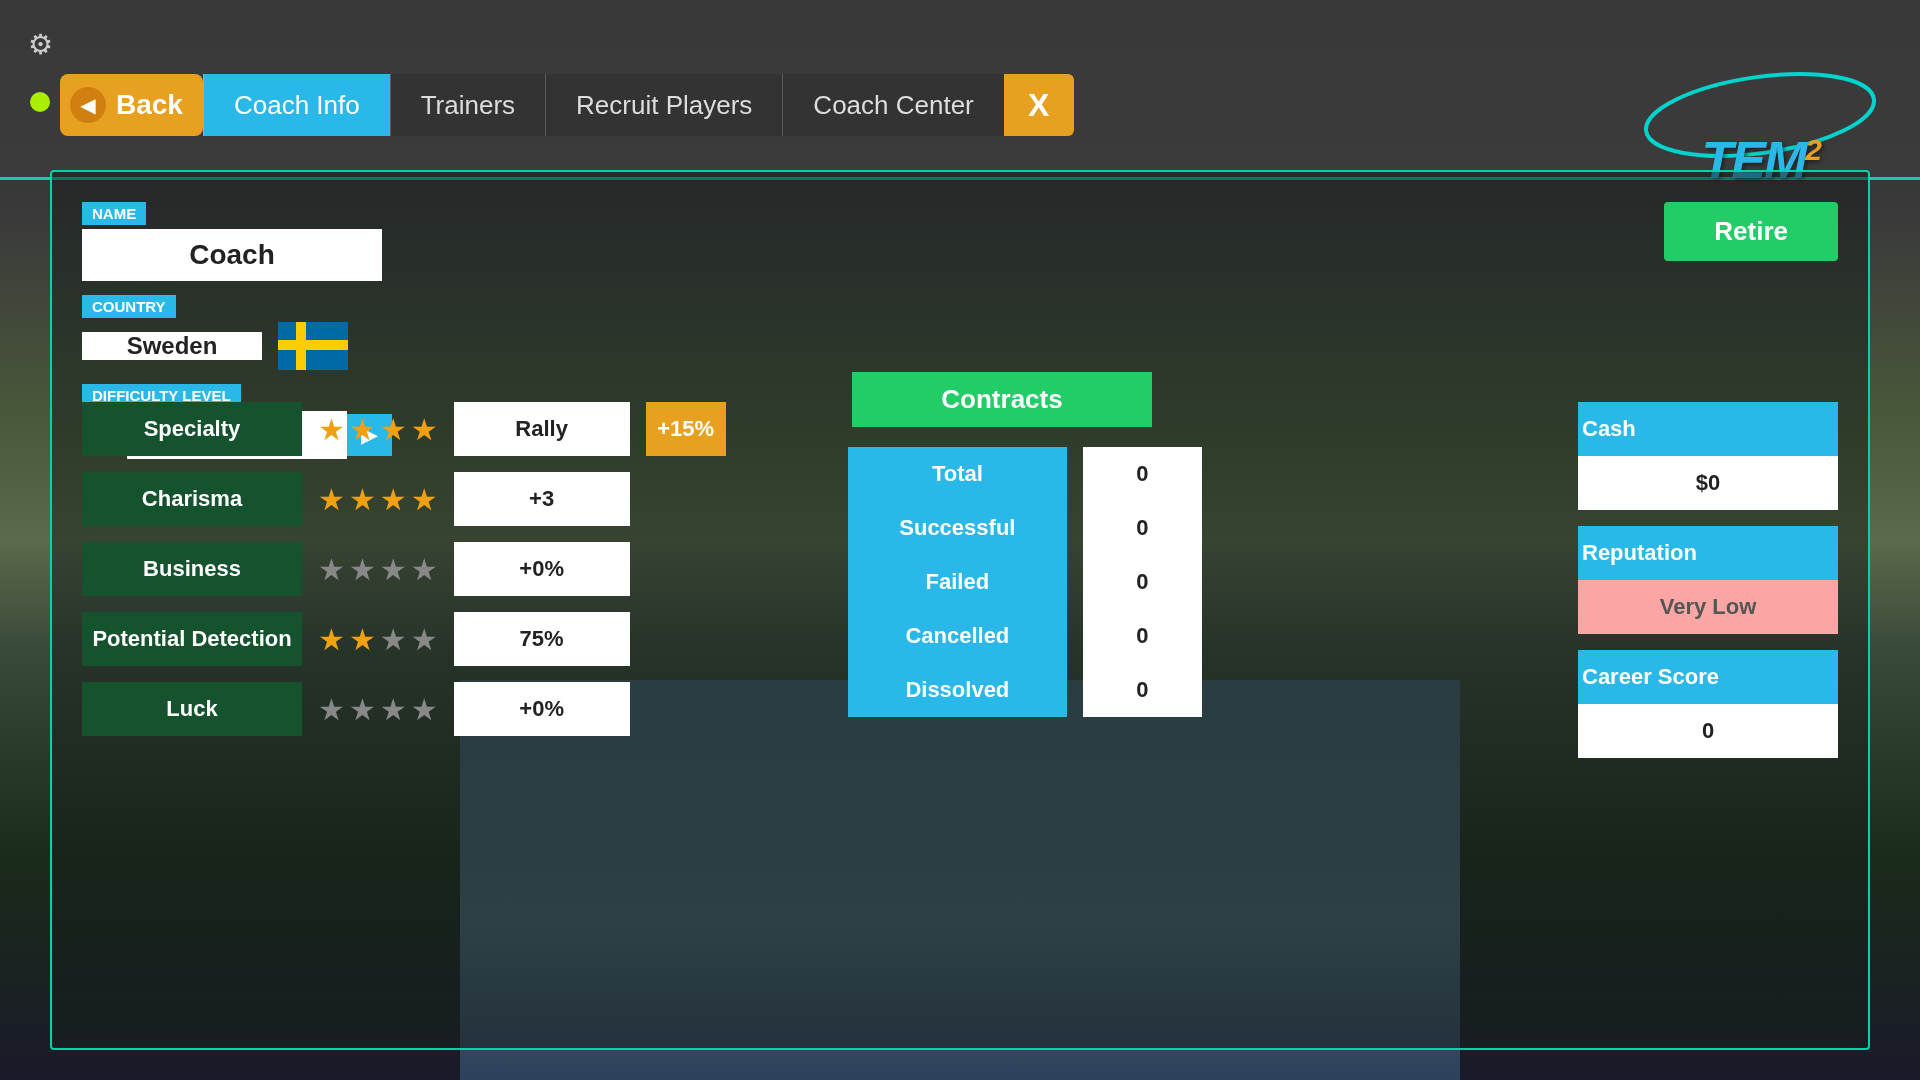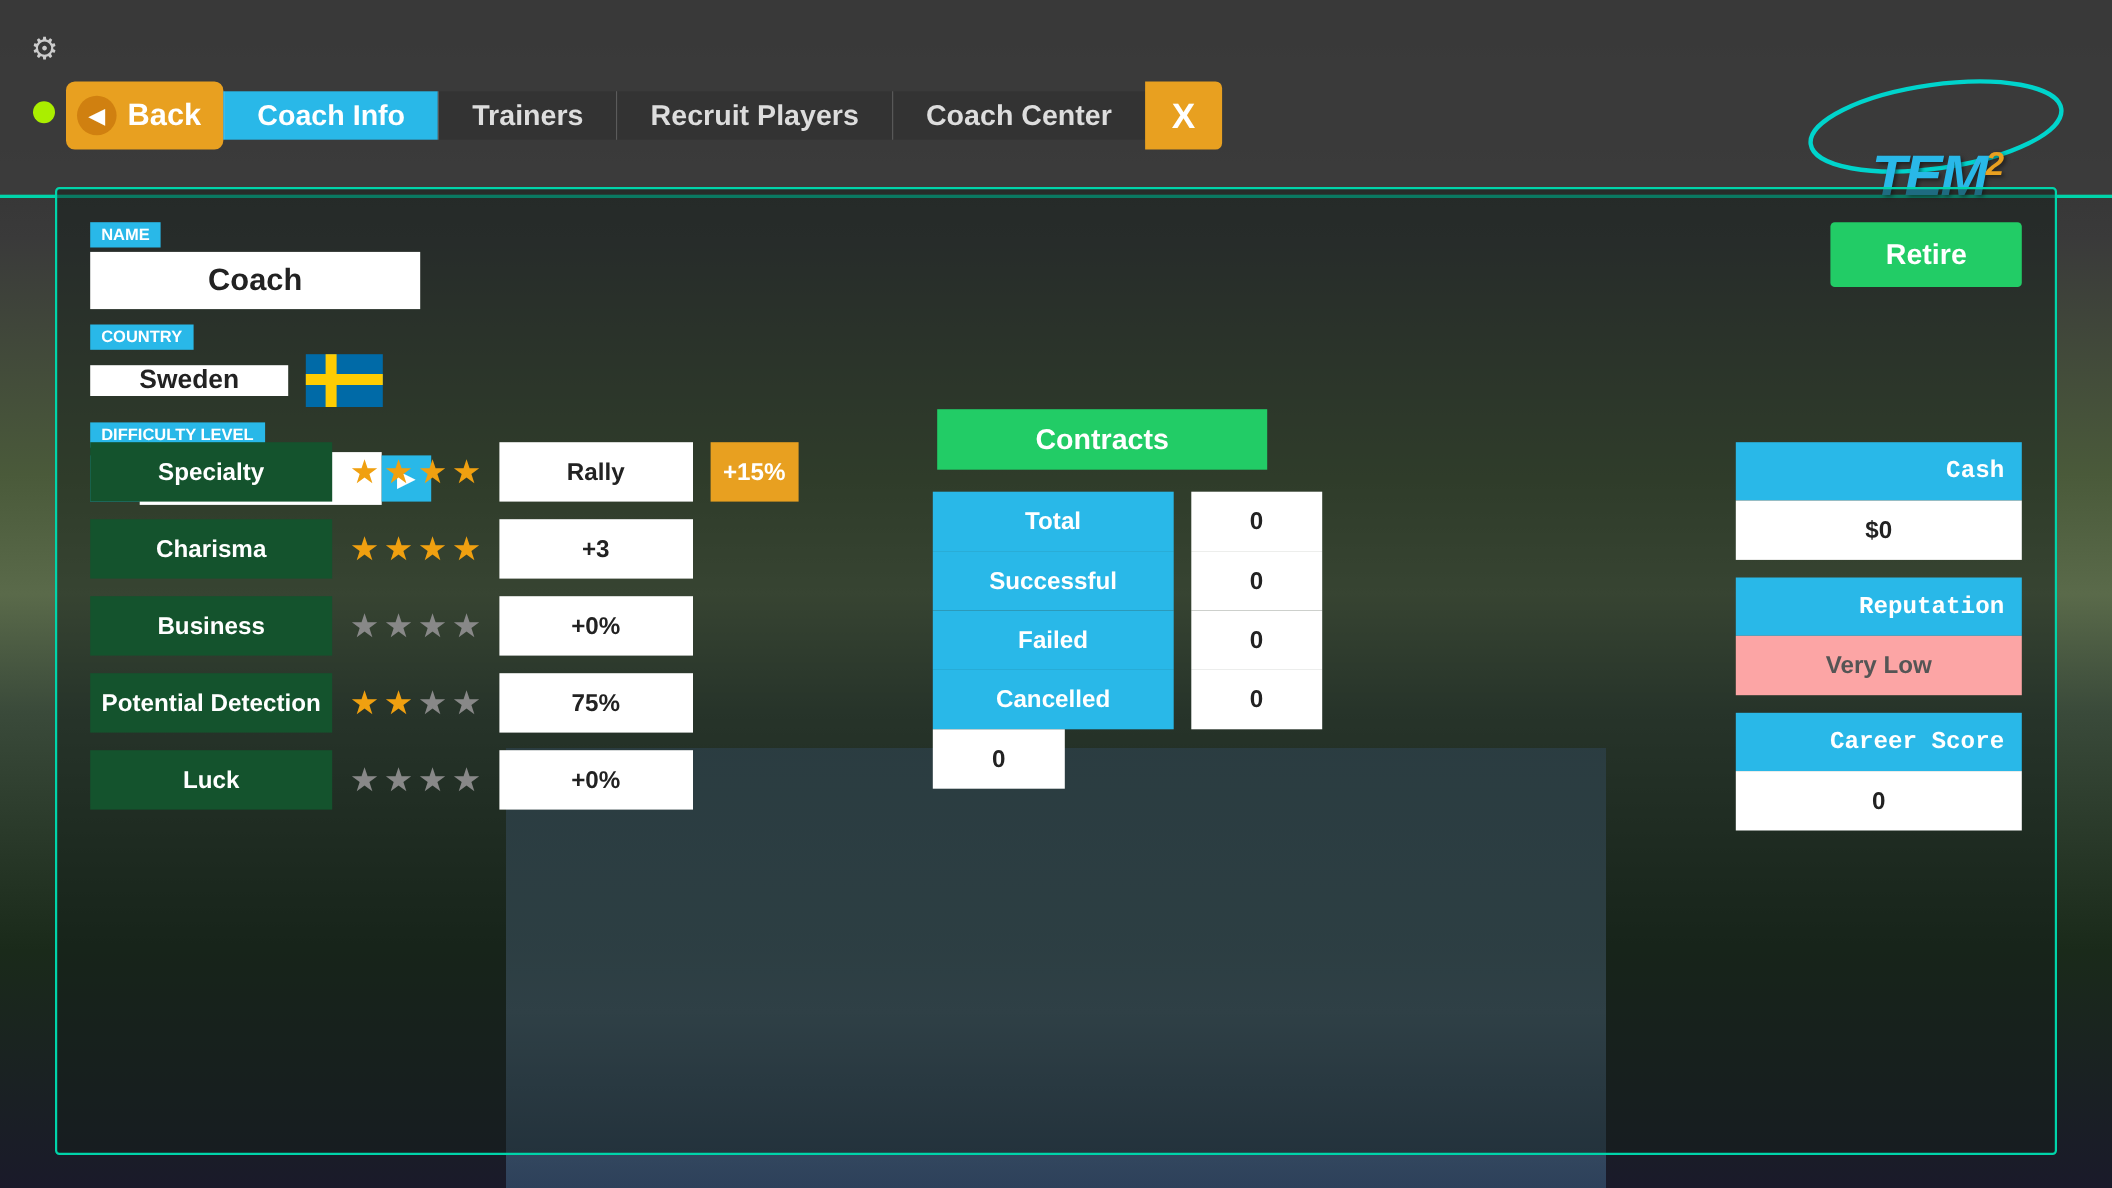--- a/index.html
+++ b/index.html
@@ -114,26 +114,26 @@
       color: white;
     }
 
     .back-text {
       color: white;
       font-size: 28px;
       font-weight: bold;
     }
 
     .nav-tab {
-      height: 44px;
+      height: 62px;
       padding: 0 30px;
       display: flex;
       align-items: center;
       font-size: 26px;
-      font-weight: bold;
+      font-weight: normal;
       cursor: pointer;
       border-left: 1px solid rgba(255,255,255,0.2);
     }
 
     .nav-tab.active {
       background: #29b8e8;
       color: white;
     }
 
     .nav-tab.inactive {
@@ -423,24 +423,23 @@
 
     .right-stat-block {
       margin-bottom: 16px;
     }
 
     .right-stat-label {
       background: #29b8e8;
       color: white;
       font-size: 22px;
       font-weight: bold;
-      padding: 14px 16px;
-      text-align: right;
+      padding: 14px 4px;
+      text-align: left;
       width: 100%;
-      font-family: Liberation Mono, monospace;
     }
 
     .right-stat-value {
       background: white;
       color: #222;
       font-size: 22px;
       font-weight: bold;
       padding: 14px 0;
       text-align: center;
       width: 100%;
@@ -594,20 +593,21 @@
     </div>
     <div class="contract-row">
       <div class="contract-label">Failed</div>
       <div class="contract-value">0</div>
     </div>
     <div class="contract-row">
       <div class="contract-label">Cancelled</div>
       <div class="contract-value">0</div>
     </div>
     <div class="contract-row">
+      <div class="contract-label">Dissolved</div>
       <div class="contract-value">0</div>
     </div>
   </div>
 
   <div class="right-stats">
 
     <div class="right-stat-block">
       <div class="right-stat-label">Cash</div>
       <div class="right-stat-value">$0</div>
     </div>

